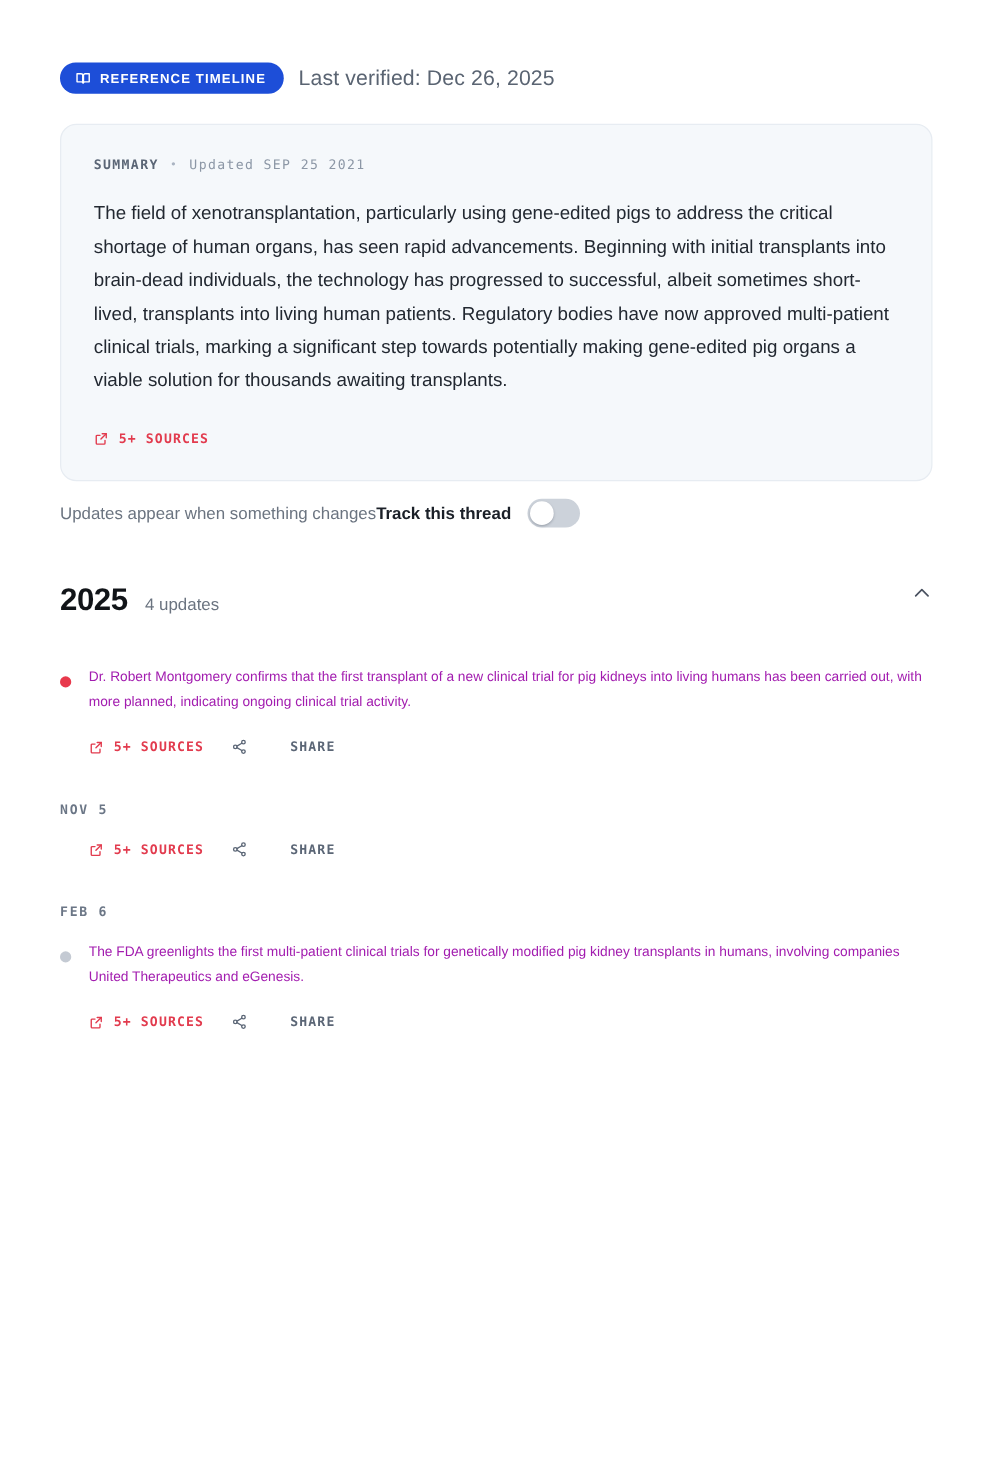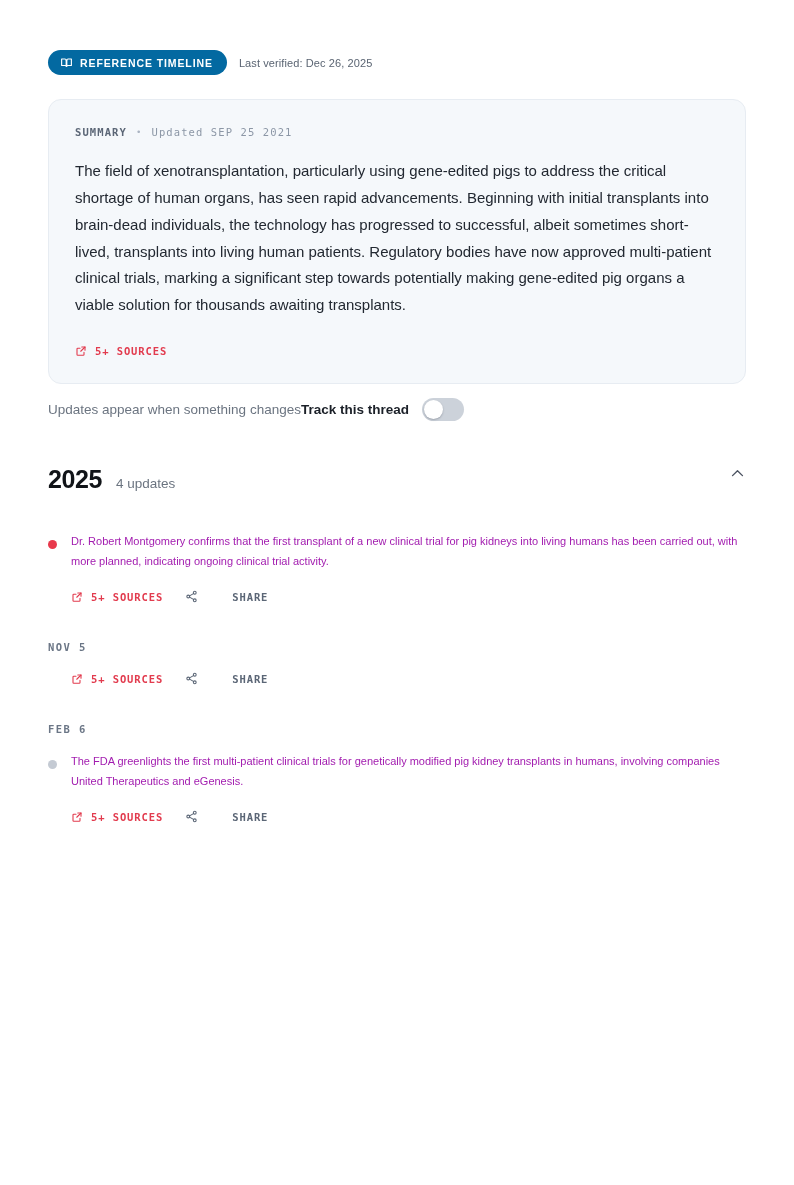--- a/index.html
+++ b/index.html
@@ -34,33 +34,33 @@
     display: flex;
     align-items: center;
     gap: 12px;
     margin-top: 22px;
   }
 
   .badge {
     display: inline-flex;
     align-items: center;
     gap: 7px;
-    background: #0369a1;
+    background: #1d4ed8;
     color: #ffffff;
     border-radius: 999px;
     padding: 6px 14px 6px 12px;
     font-size: 10.5px;
     font-weight: 700;
     letter-spacing: 0.9px;
     justify-content: flex-end;
   }
   .badge svg { display: block; }
 
   .verified {
-    font-size: 11px;
+    font-size: 17px;
     color: #5a6472;
     letter-spacing: 0.1px;
   }
 
   
   .summary-card {
     margin-top: 24px;
     background: #f5f8fb;
     border: 1px solid #e7ecf2;
     border-radius: 13px;

